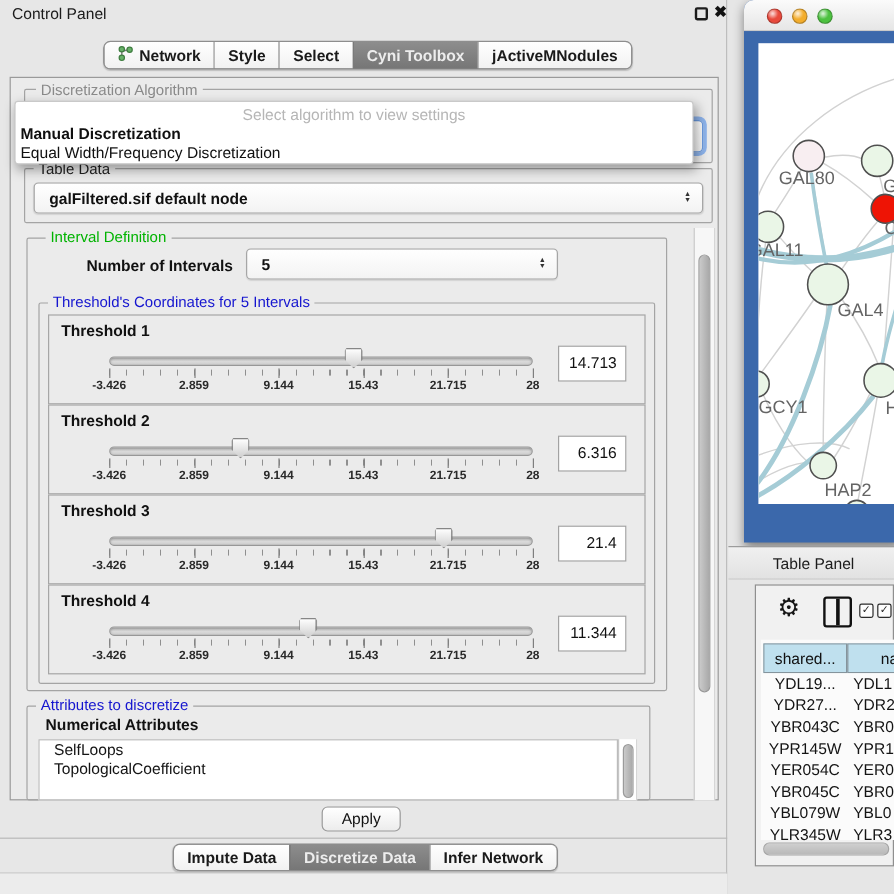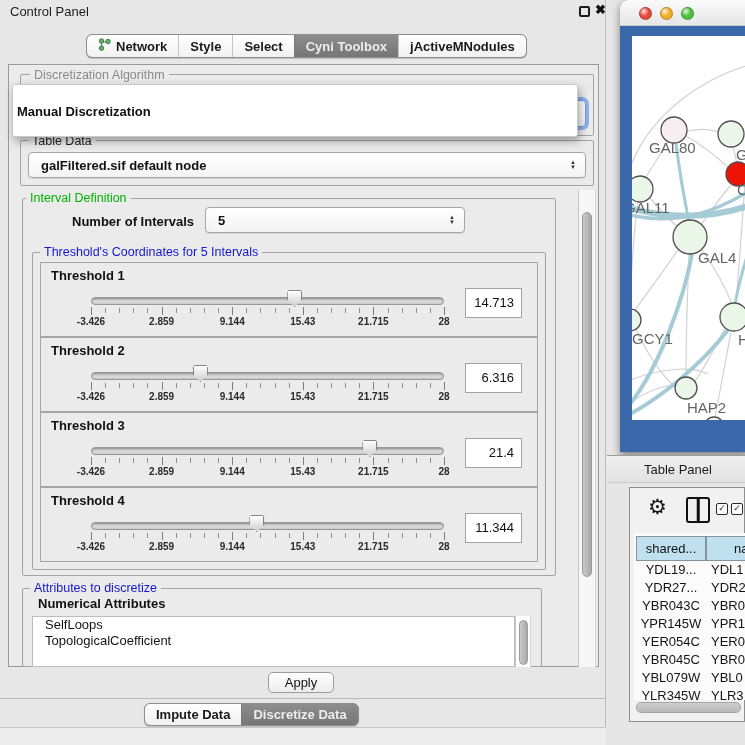--- a/index.html
+++ b/index.html
@@ -145,41 +145,43 @@
 <div class="abs group" style="left:20px;top:74px;width:574px;height:62px;"></div>
 <div class="legend" style="left:30px;top:68px;color:#8a8a8a;">Discretization Algorithm</div>
 <div class="abs combo" id="algo-combo">
   <span class="spin">
       <span>▲</span>
       <span>▼</span>
     </span>
 </div>
 
 <div class="abs" id="algo-popup">
+  <div id="algo-placeholder">Select algorithm to view settings</div>
   <div id="algo-options">
       <div class="popup-option bold">Manual Discretization</div>
+      <div class="popup-option">Equal Width/Frequency Discretization</div>
     </div>
 </div>
 
 <div class="abs group" style="left:20px;top:140px;width:574px;height:46px;"></div>
 <div class="legend" style="left:28px;top:134px;">Table Data</div>
 <div class="abs combo" style="left:28px;top:152px;width:558px;height:26px;">
   <span>galFiltered.sif default node</span>
   <span class="spin">
       <span>▲</span>
       <span>▼</span>
     </span>
 </div>
 
 <div class="abs vscroll-track" style="left:578px;top:190px;width:18px;height:477px;">
   <div class="sthumb" style="left:3px;top:22px;width:10px;height:365px;"></div>
 </div>
 
 <div class="abs group" style="left:22px;top:198px;width:534px;height:378px;"></div>
-<div class="legend" style="left:26px;top:191px;color:#00b300;">Interval Definition</div>
+<div class="legend" style="left:38px;top:191px;color:#00b300;">Interval Definition</div>
 
 <div class="abs" style="left:72px;top:214px;font-size:13px;font-weight:bold;color:#111;">Number of Intervals</div>
 <div class="abs combo" style="left:205px;top:207px;width:260px;height:26px;">
   <span>5</span>
   <span class="spin">
       <span>▲</span>
       <span>▼</span>
     </span>
 </div>
 
@@ -284,20 +286,23 @@
 </div>
 
 <div class="abs" id="apply-btn">Apply</div>
 <div class="abs hline" style="left:0;top:698px;width:606px;height:1px;"></div>
 <div class="abs seg" id="bottom-tabs">
     <div class="seg-item">
       <span>Impute Data</span>
     </div>
     <div class="seg-item sel">
       <span>Discretize Data</span>
+    </div>
+    <div class="seg-item">
+      <span>Infer Network</span>
     </div>
   </div>
 <div class="abs hline" style="left:0;top:727px;width:606px;height:1px;background:#c6c6c6;"></div>
 <div class="abs" style="left:0;top:728px;width:606px;height:17px;background:#ececec;"></div>
 
 <div class="abs" id="net-window">
   <div class="abs" id="net-titlebar">
       <div class="light" style="left: 19px; background: radial-gradient(circle at 35% 30%, rgba(255, 255, 255, 0.85), rgba(255, 255, 255, 0) 45%), rgb(232, 73, 60);"></div>
       <div class="light" style="left: 40px; background: radial-gradient(circle at 35% 30%, rgba(255, 255, 255, 0.85), rgba(255, 255, 255, 0) 45%), rgb(243, 173, 44);"></div>
       <div class="light" style="left: 61px; background: radial-gradient(circle at 35% 30%, rgba(255, 255, 255, 0.85), rgba(255, 255, 255, 0) 45%), rgb(76, 193, 63);"></div>

